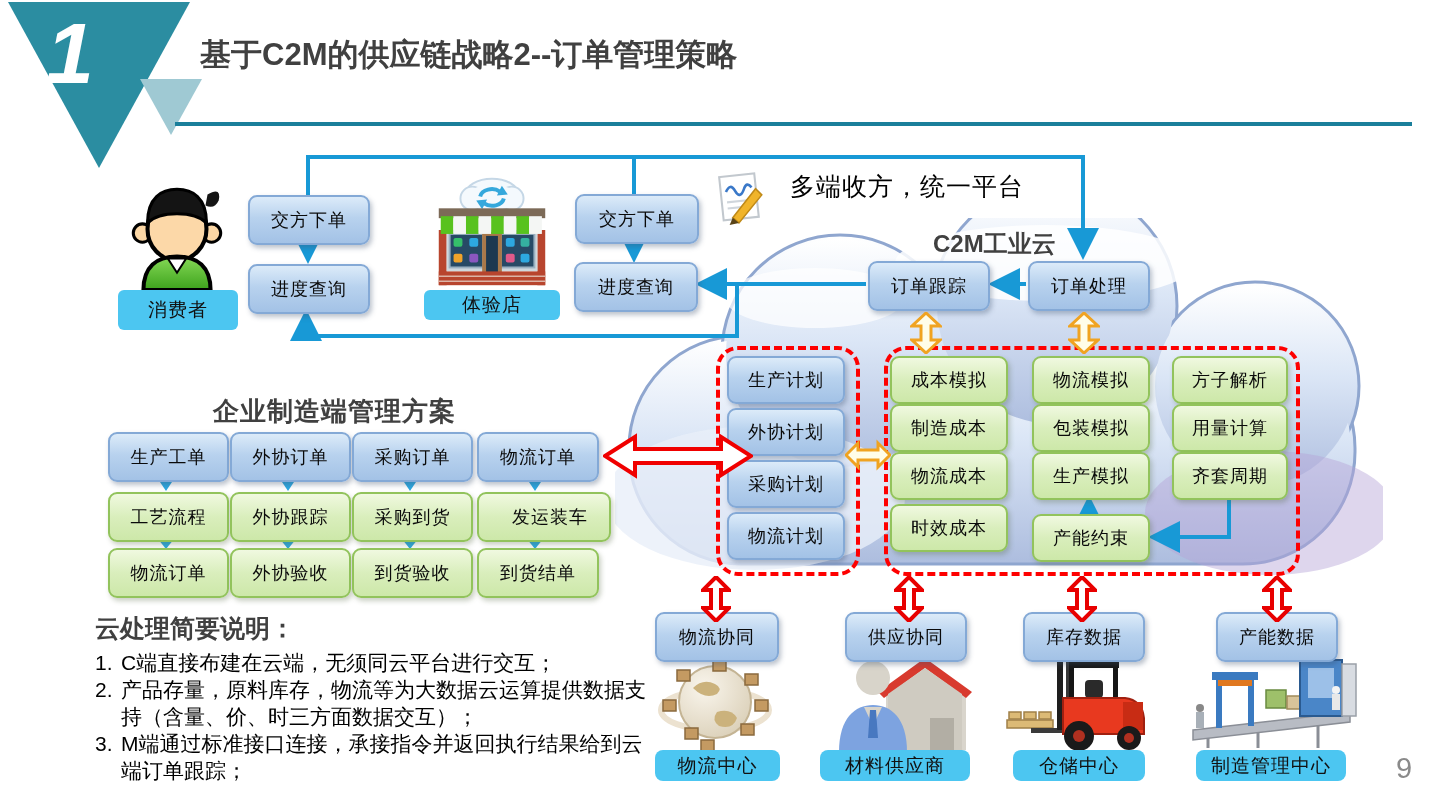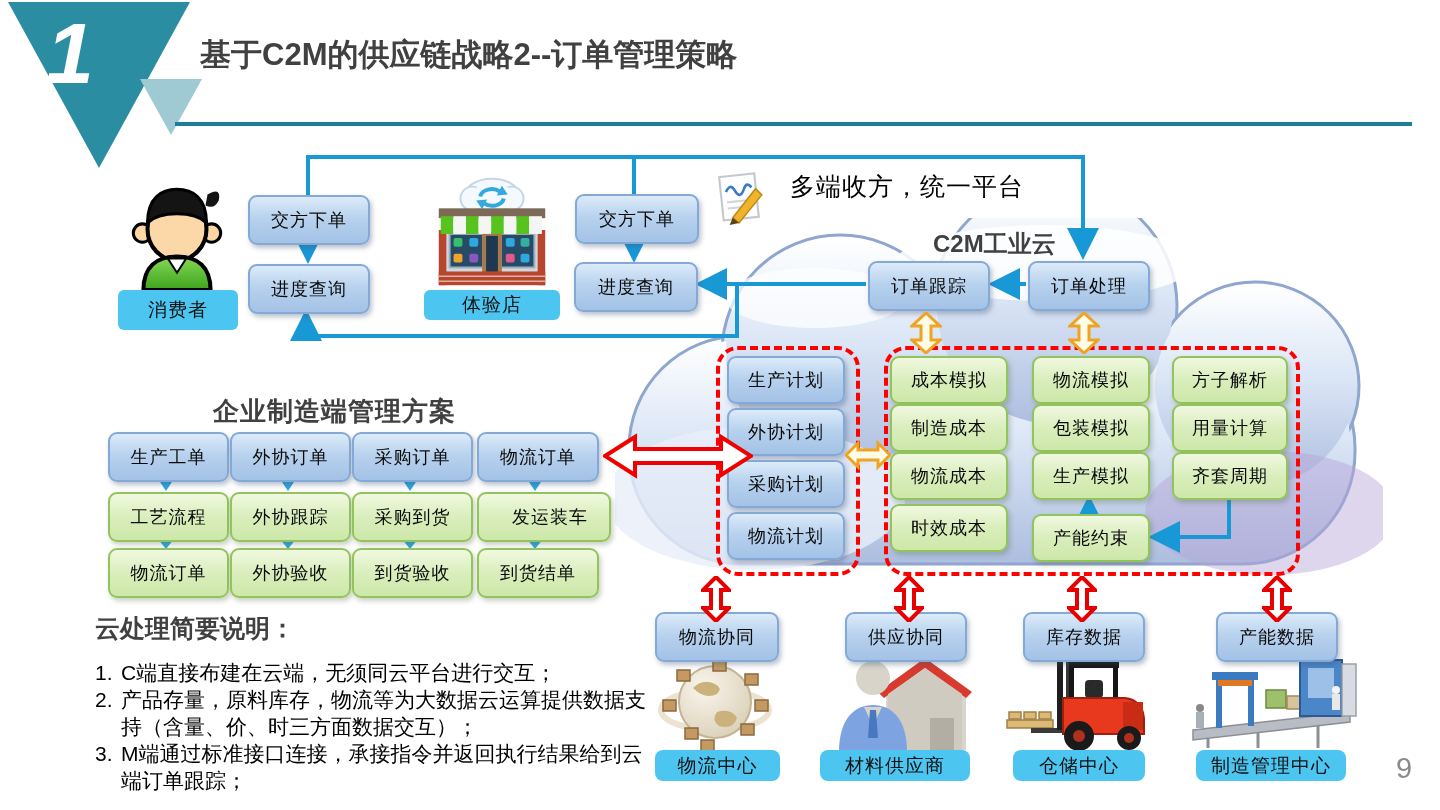--- a/index.html
+++ b/index.html
@@ -218,21 +218,21 @@
   <div class="gbox" style="left:230px;top:492px;width:117px;height:46px;">外协跟踪</div>
   <div class="gbox" style="left:352px;top:492px;width:117px;height:46px;">采购到货</div>
   <div class="gbox" style="left:477px;top:492px;width:118px;height:46px;padding-left:12px;">发运装车</div>
 
   <div class="gbox" style="left:108px;top:548px;width:117px;height:46px;">物流订单</div>
   <div class="gbox" style="left:230px;top:548px;width:117px;height:46px;">外协验收</div>
   <div class="gbox" style="left:352px;top:548px;width:117px;height:46px;">到货验收</div>
   <div class="gbox" style="left:477px;top:548px;width:118px;height:46px;">到货结单</div>
 
   <div class="abs" style="left:95px;top:612px;width:565px;z-index:4;">
-    <div class="ttl" style="font-size:25px;margin-bottom:14px;">云处理简要说明：</div>
+    <div class="ttl" style="font-size:25px;margin-bottom:4px;">云处理简要说明：</div>
     <div style="display:flex;font-size:21px;line-height:27px;">
       <span style="width:26px;flex:none;">1.</span>
       <span>C端直接布建在云端，无须同云平台进行交互；</span>
     </div>
     <div style="display:flex;font-size:21px;line-height:27px;">
       <span style="width:26px;flex:none;">2.</span>
       <span>产品存量，原料库存，物流等为大数据云运算提供数据支持（含量、价、时三方面数据交互）；</span>
     </div>
     <div style="display:flex;font-size:21px;line-height:27px;">
       <span style="width:26px;flex:none;">3.</span>

